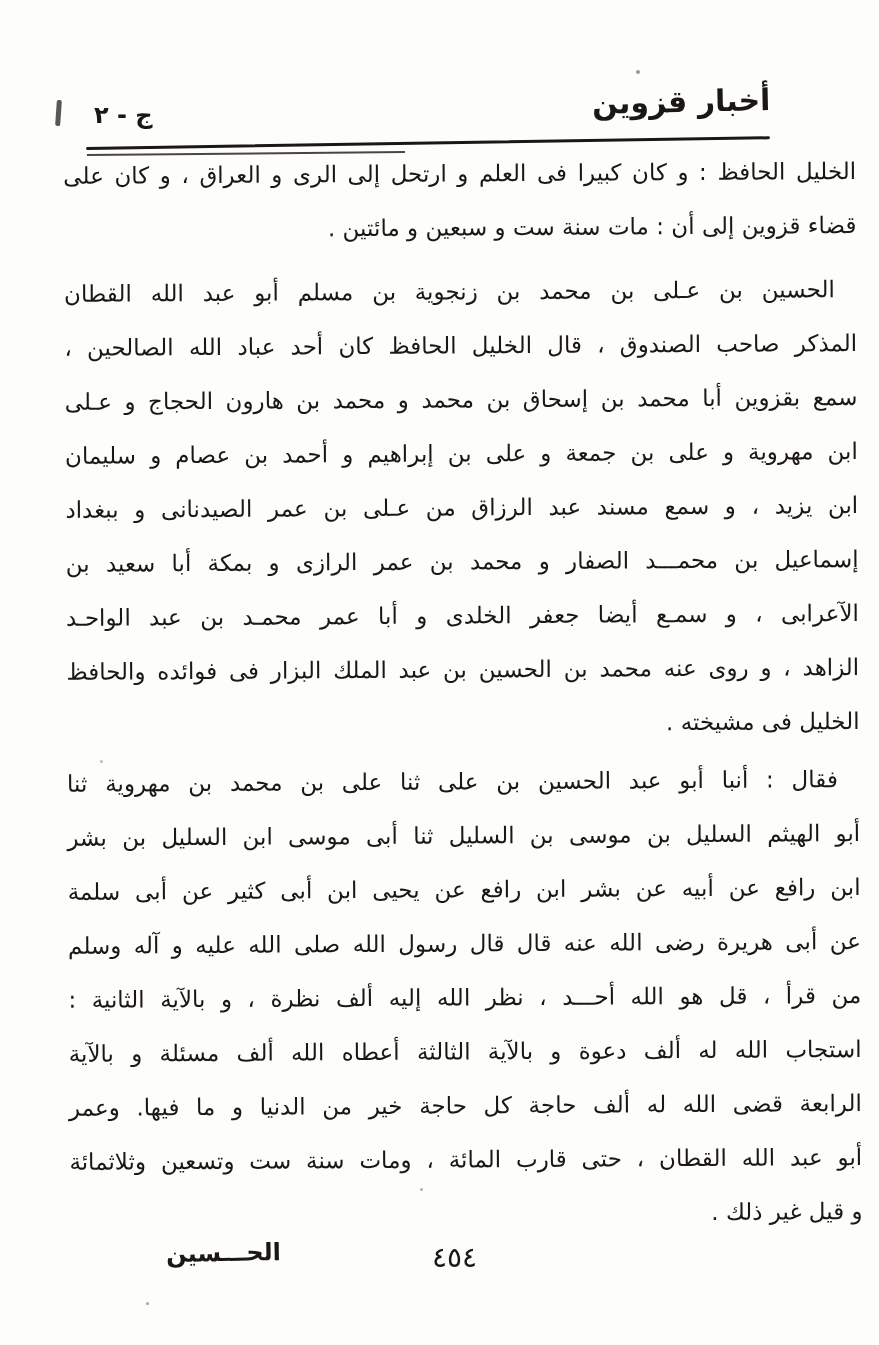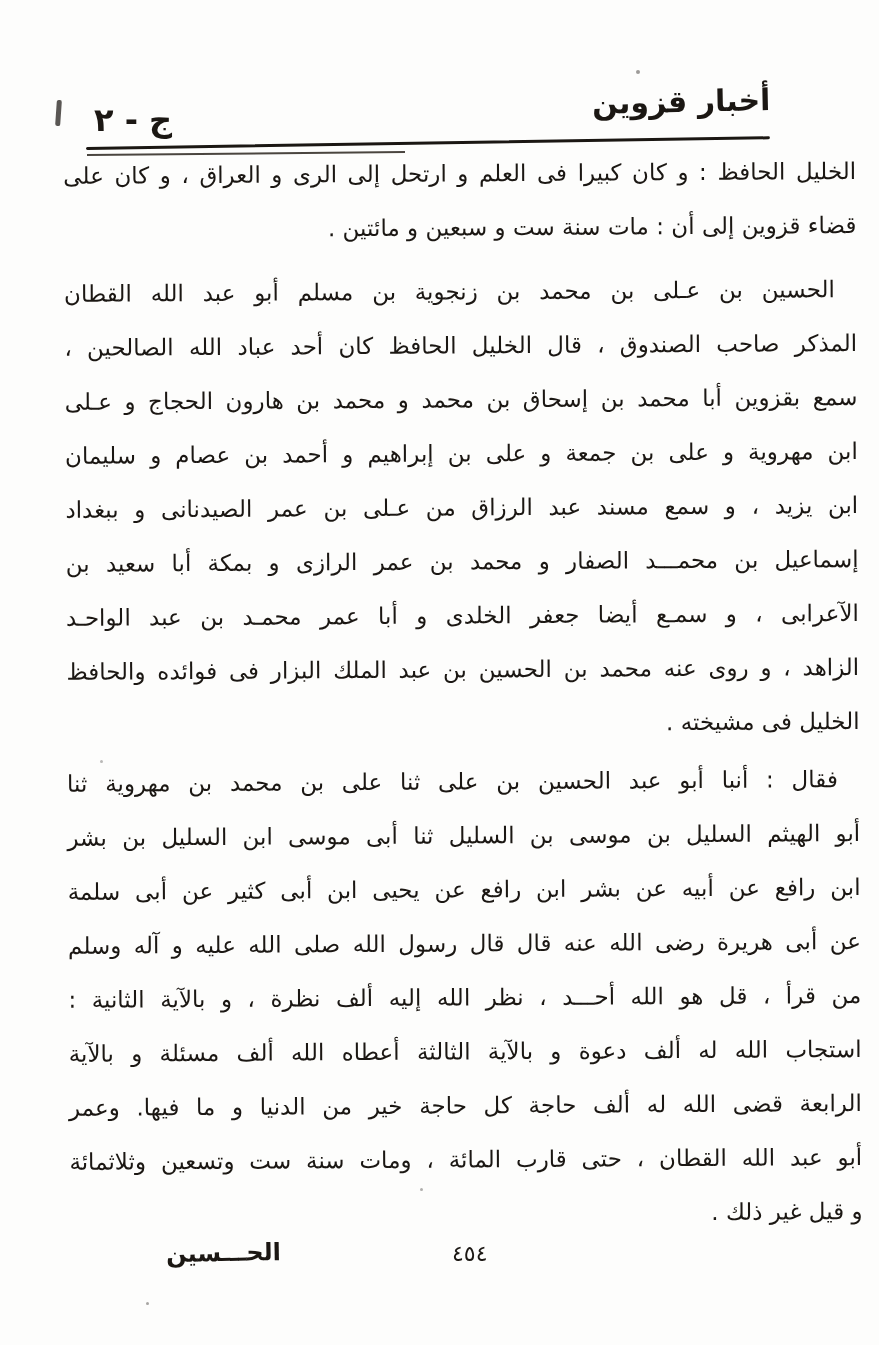--- a/index.html
+++ b/index.html
@@ -24,21 +24,21 @@
     position:absolute;
     top:84px; right:109px;
     font-size:30px; font-weight:bold;
     letter-spacing:1px;
     direction:rtl;
     transform:rotate(-1.2deg);
   }
   .header-vol{
     position:absolute;
     top:101px; left:94px;
-    font-size:32px; font-weight:bold;
+    font-size:24px; font-weight:bold;
     letter-spacing:4px;
     direction:rtl;
   }
   .header-rule{
     position:absolute;
     top:147px; left:86px;
     width:684px; height:3px;
     background:var(--ink);
     transform:rotate(-0.9deg);
     transform-origin:left center;
@@ -69,22 +69,22 @@
     height:54px; line-height:54px;
     font-size:23px;
     white-space:nowrap;
     text-align:right;
     overflow:visible;
   }
   .line .lt{display:inline-block0;}
   
   .page-number{
     position:absolute;
-    top:1241px; left:452px;
-    font-size:22px;
+    top:1241px; left:432px;
+    font-size:28px;
     direction:rtl;
   }
   .catchword{
     position:absolute;
     top:1239px; left:166px;
     font-size:24px; font-weight:bold;
     direction:rtl;
     transform:rotate(-1deg);
   }
   

